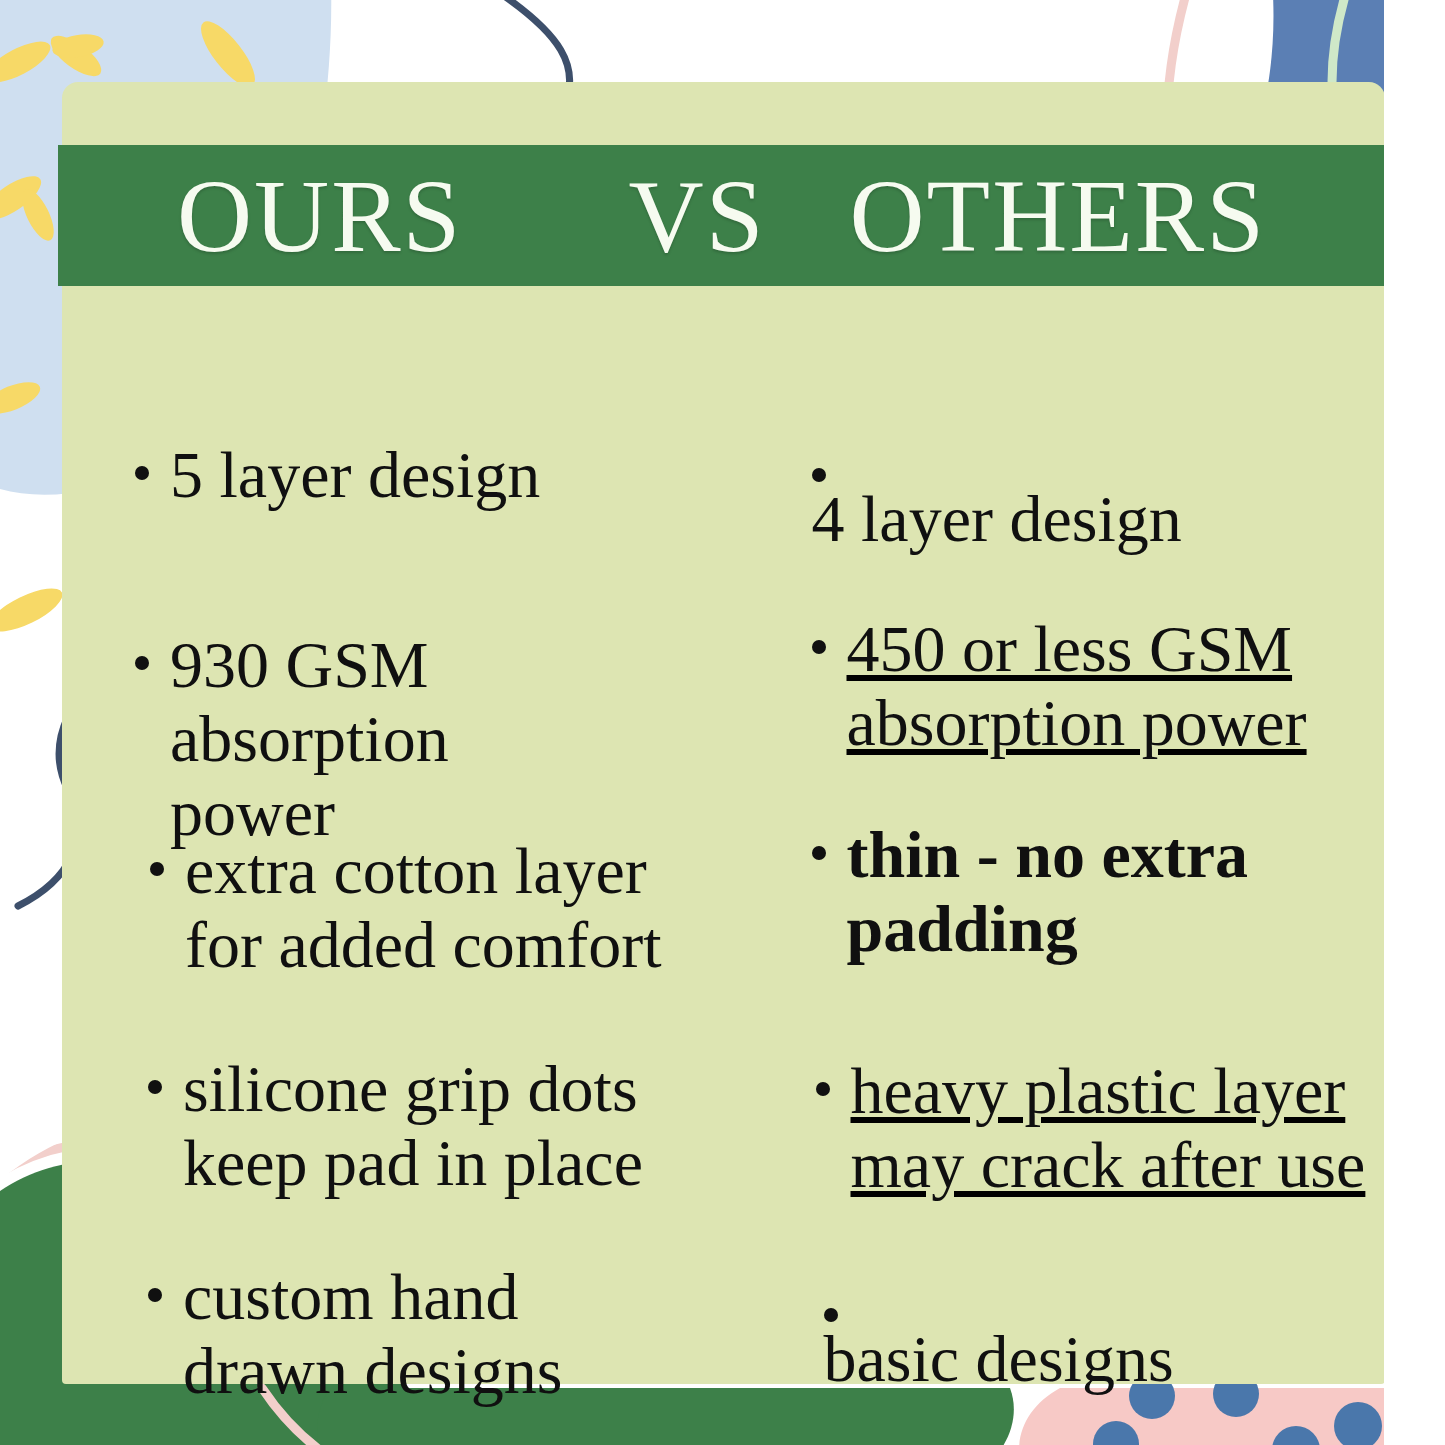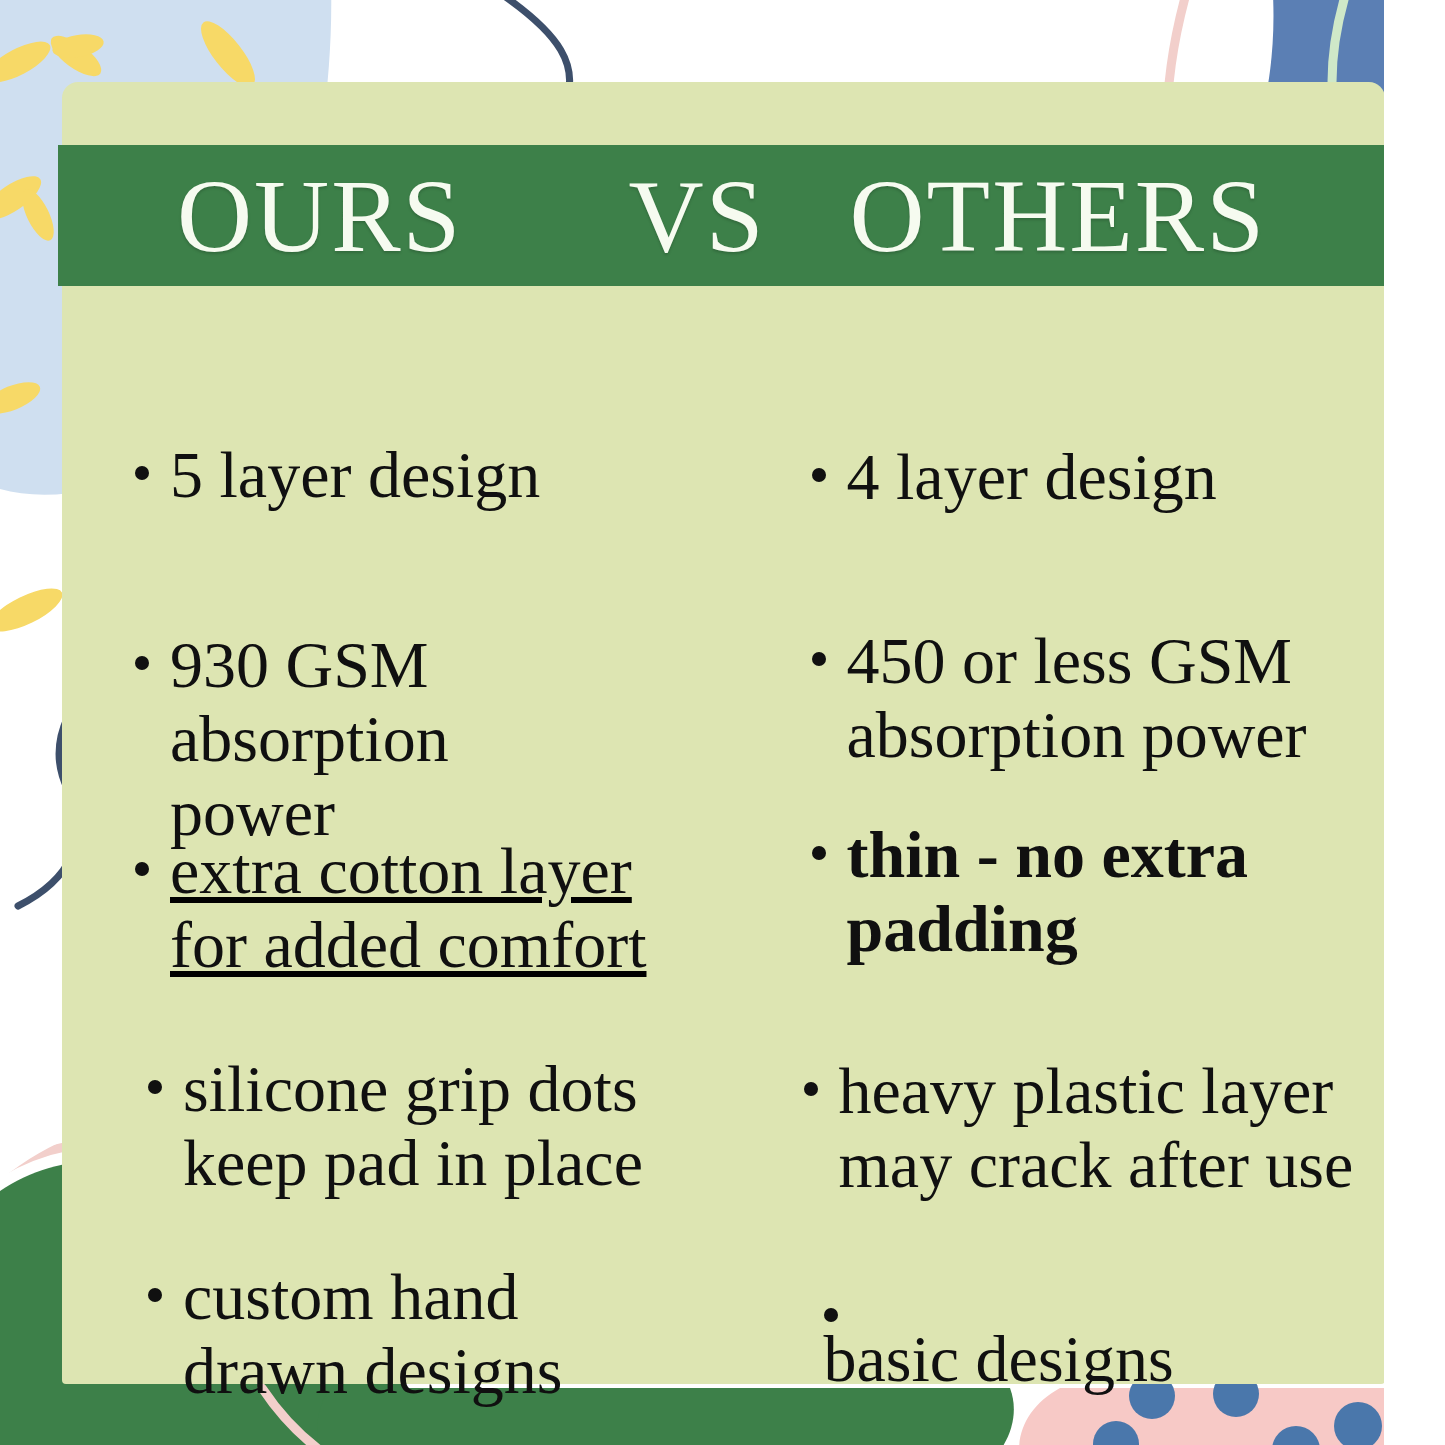--- a/index.html
+++ b/index.html
@@ -94,29 +94,29 @@
     color: #101010;
     font-size: 66px;
     line-height: 1.12;
     white-space: pre-line;
     font-family: "Liberation Serif", "DejaVu Serif", serif;
   }
 
   
   .l0 { left: 73px;  top: 108px; }
   .l1 { left: 73px;  top: 298px; }
-  .l2 { left: 73px;  top: 504px; text-decoration: underline; }
+  .l2 { left: 88px;  top: 504px; }
   .l3 { left: 86px;  top: 722px; }
   .l4 { left: 86px;  top: 930px; }
 
   
-  .r0 { left: 88px;  top: 110px; }
-  .r1 { left: 88px;  top: 294px; }
+  .r0 { left: 88px;  top: 110px; flex-direction: column; }
+  .r1 { left: 88px;  top: 282px; text-decoration: underline; }
   .r2 { left: 88px;  top: 488px; font-weight: bold; }
-  .r3 { left: 80px;  top: 724px; }
+  .r3 { left: 92px;  top: 724px; text-decoration: underline; }
   .r4 { left: 100px; top: 950px; flex-direction: column; }
 </style>
 </head>
 <body>
 
 <div id="stage">
 
   <svg id="backdrop" viewBox="0 0 1445 1445" xmlns="http://www.w3.org/2000/svg">
     <rect x="0" y="0" width="1445" height="1445" fill="#ffffff"></rect>
 

